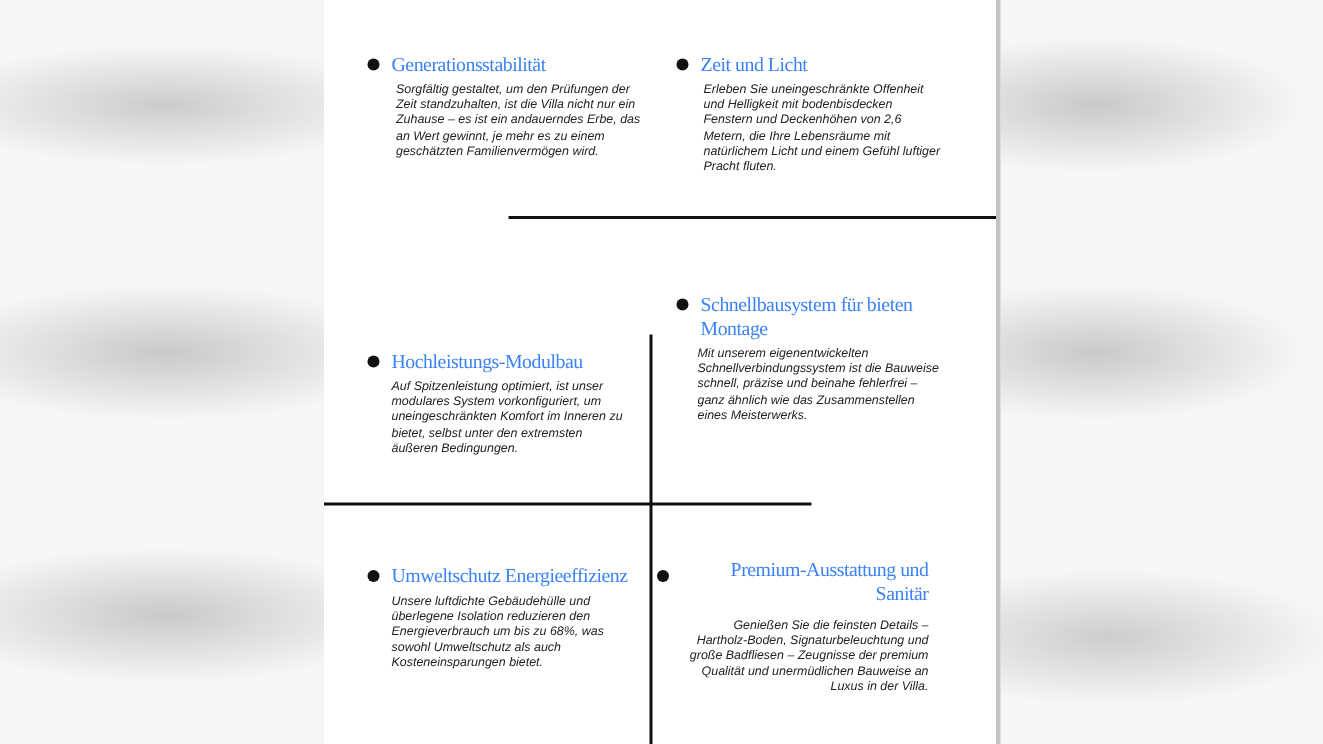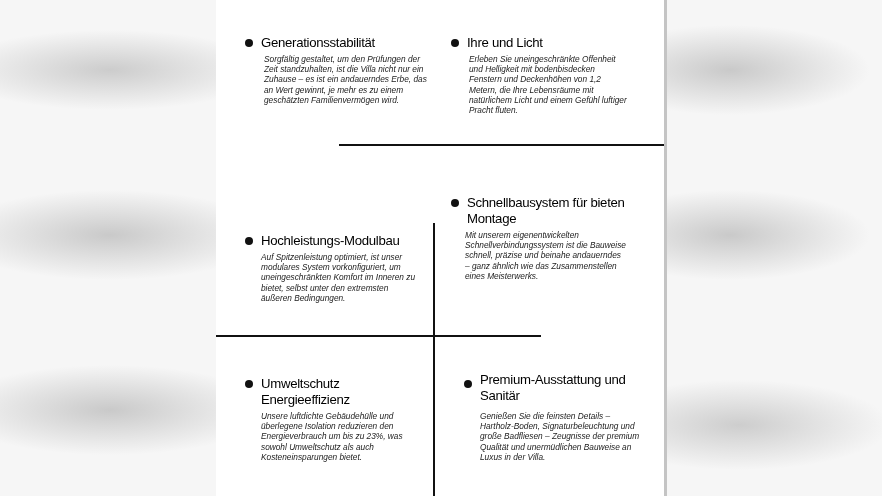--- a/index.html
+++ b/index.html
@@ -25,22 +25,22 @@
     border-right:3px solid #c4c4c4;
   }
   .hline { position:absolute; height:1.5px; background:#111; }
   .vline { position:absolute; width:1.5px; background:#111; }
   .feature { position:absolute; }
   .feature .bullet {
     position:absolute; left:-16px; width:8px; height:8px; border-radius:50%;
     background:#111;
   }
   .feature h3 {
-    margin:0; font-family:Liberation Sans, sans-serif; font-weight:normal;
-    font-size:13.2px; line-height:16px; color:#000000; letter-spacing:-0.3px;
+    margin:0; font-family:Liberation Serif, serif; font-weight:normal;
+    font-size:13.2px; line-height:16px; color:#3b82f6; letter-spacing:-0.3px;
   }
   .feature p {
     margin:3px 0 0 0; font-family:"Liberation Sans", sans-serif;
     font-size:8.3px; line-height:10.2px; color:#222;font-style:italic;
   }
 </style>
 </head>
 <body>
 
 <div class="bg-blur"></div>
@@ -51,40 +51,40 @@
   <div class="vline" style="left:217px; top:223px; height:273px;"></div>
 
   <div class="feature" style="left:45px; top:35px; width:172px;">
     <span class="bullet" style="top:4px;"></span>
     <h3>Generationsstabilität</h3>
     <p style="padding-left:3px;">Sorgfältig gestaltet, um den Prüfungen der Zeit standzuhalten, ist die Villa nicht nur ein Zuhause – es ist ein andauerndes Erbe, das an Wert gewinnt, je mehr es zu einem geschätzten Familienvermögen wird.</p>
   </div>
 
   <div class="feature" style="left:251px; top:35px; width:160px;">
     <span class="bullet" style="top:4px;"></span>
-    <h3>Ihre und Licht</h3>
-    <p style="padding-left:2px;">Erleben Sie uneingeschränkte Offenheit und Helligkeit mit bodenbisdecken Fenstern und Deckenhöhen von 1,2 Metern, die Ihre Lebensräume mit natürlichem Licht und einem Gefühl luftiger Pracht fluten.</p>
+    <h3>Zeit und Licht</h3>
+    <p style="padding-left:2px;">Erleben Sie uneingeschränkte Offenheit und Helligkeit mit bodenbisdecken Fenstern und Deckenhöhen von 2,6 Metern, die Ihre Lebensräume mit natürlichem Licht und einem Gefühl luftiger Pracht fluten.</p>
   </div>
 
   <div class="feature" style="left:45px; top:195px; width:160px;margin-top:38px;">
     <span class="bullet" style="top:4px;"></span>
     <h3>Hochleistungs-Modulbau</h3>
     <p>Auf Spitzenleistung optimiert, ist unser modulares System vorkonfiguriert, um uneingeschränkten Komfort im Inneren zu bietet, selbst unter den extremsten äußeren Bedingungen.</p>
   </div>
 
   <div class="feature" style="left:251px; top:195px; width:160px;">
     <span class="bullet" style="top:4px;"></span>
     <h3>Schnellbausystem für bieten Montage</h3>
-    <p style="margin-left:-2px;">Mit unserem eigenentwickelten Schnellverbindungssystem ist die Bauweise schnell, präzise und beinahe andauerndes – ganz ähnlich wie das Zusammenstellen eines Meisterwerks.</p>
+    <p style="margin-left:-2px;">Mit unserem eigenentwickelten Schnellverbindungssystem ist die Bauweise schnell, präzise und beinahe fehlerfrei – ganz ähnlich wie das Zusammenstellen eines Meisterwerks.</p>
   </div>
 
   <div class="feature" style="left:45px; top:376px; width:160px;">
     <span class="bullet" style="top:4px;"></span>
     <h3>Umweltschutz Energieeffizienz</h3>
-    <p>Unsere luftdichte Gebäudehülle und überlegene Isolation reduzieren den Energieverbrauch um bis zu 23%, was sowohl Umweltschutz als auch Kosteneinsparungen bietet.</p>
+    <p>Unsere luftdichte Gebäudehülle und überlegene Isolation reduzieren den Energieverbrauch um bis zu 68%, was sowohl Umweltschutz als auch Kosteneinsparungen bietet.</p>
   </div>
 
-  <div class="feature" style="left:264px; top:372px; width:165px;">
+  <div class="feature" style="left:238px; top:372px; width:165px;text-align:right;">
     <span class="bullet" style="top:8px;"></span>
     <h3>Premium-Ausstattung und Sanitär</h3>
     <p style="margin-top:7px;">Genießen Sie die feinsten Details – Hartholz-Boden, Signaturbeleuchtung und große Badfliesen – Zeugnisse der premium Qualität und unermüdlichen Bauweise an Luxus in der Villa.</p>
   </div>
 </div>
 
 </body></html>

